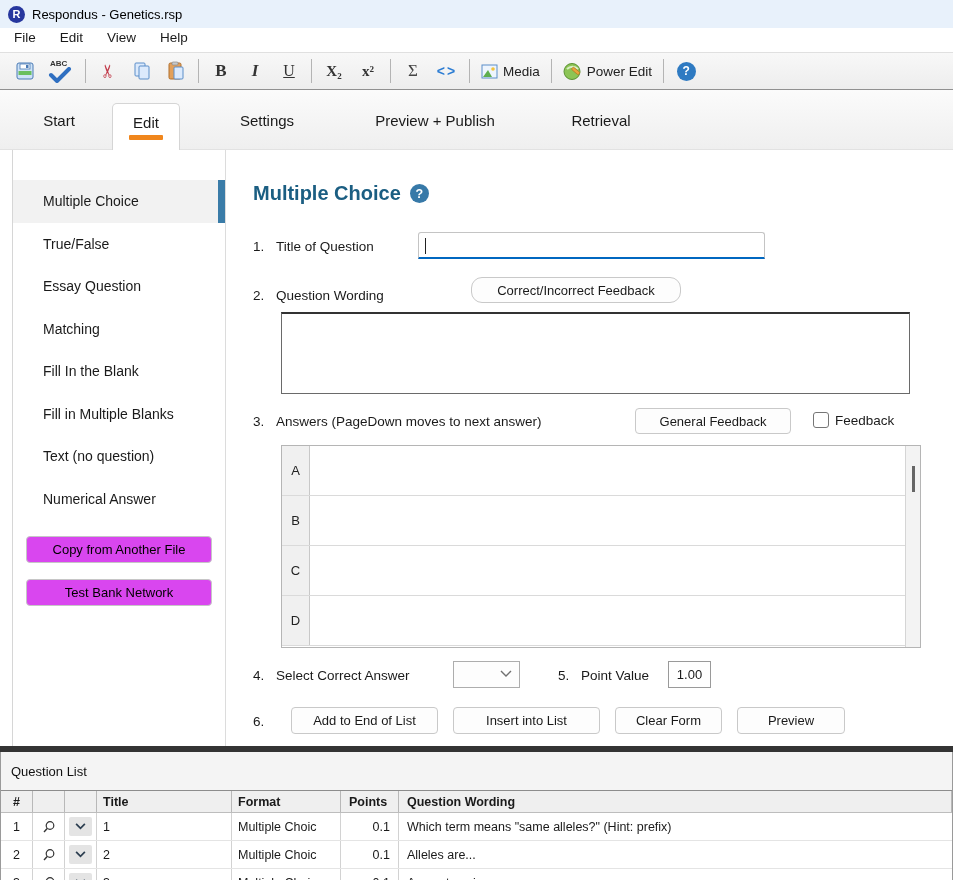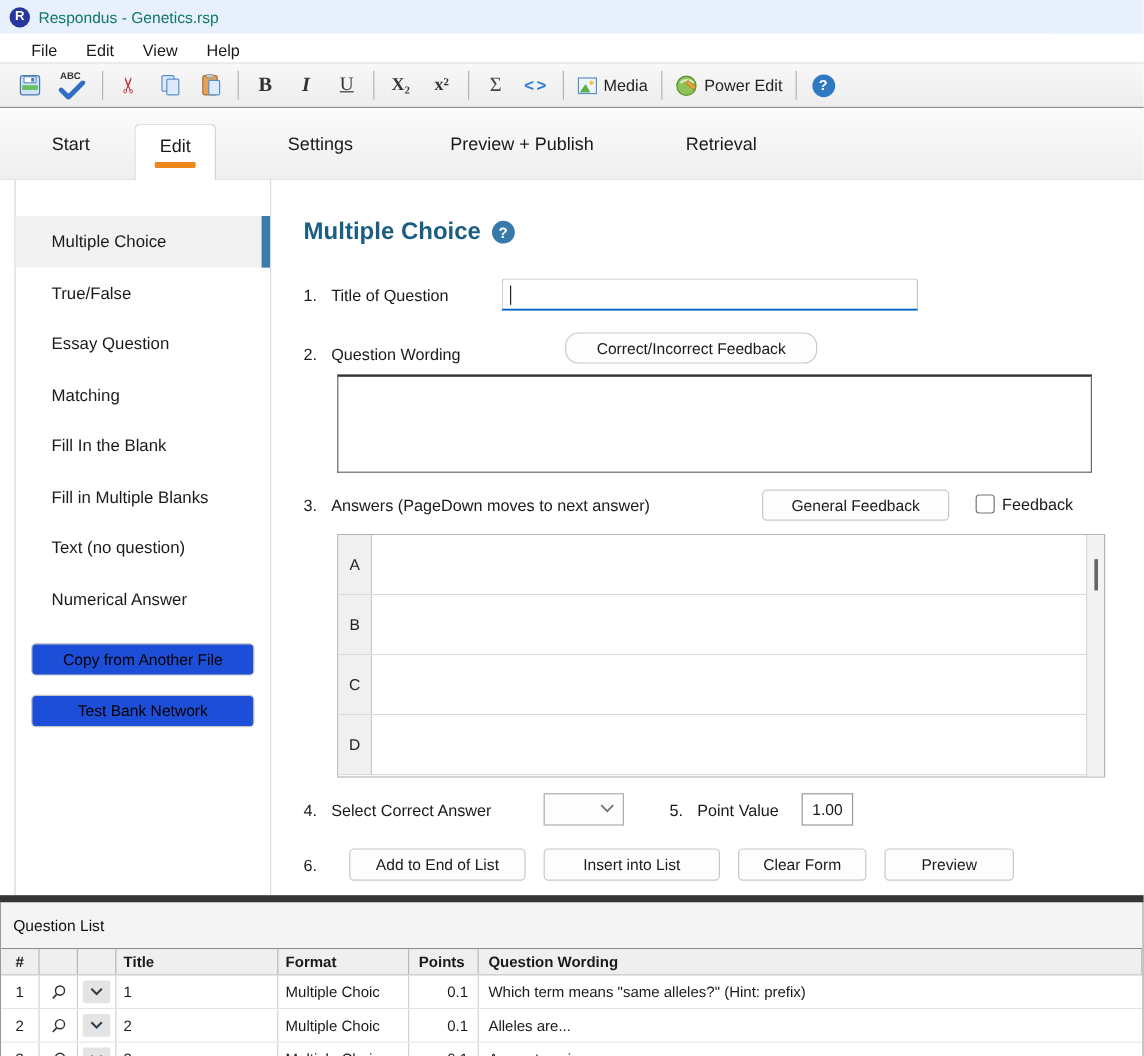--- a/index.html
+++ b/index.html
@@ -5,25 +5,25 @@
   * { margin:0; padding:0; box-sizing:border-box; }
   html,body { width:953px; height:880px; overflow:hidden; background:#fff;
     font-family:"Liberation Sans", sans-serif; color:#1a1a1a; }
 
   
   .titlebar { position:absolute; left:0; top:0; width:953px; height:28px;
     background:#e8f1fb; display:flex; align-items:center; padding-left:8px; }
   .app-logo { width:17px; height:17px; border-radius:50%; background:#27379e;
     color:#fff; font-size:11px; font-weight:bold; display:flex; align-items:center;
     justify-content:center; margin-right:7px; }
-  .win-title { font-size:13px; color:#0f766e; }
+  .win-title { font-size:13px; color:#000000; }
 
   
   .menubar { position:absolute; left:0; top:28px; width:874px; height:24px;
-    background:#fff; display:flex; align-items:flex-end; padding-left:14px; }
+    background:#fff; display:flex; align-items:flex-start; padding-left:2px; }
   .menu-item { font-size:13.5px; padding:2px 12px; cursor:default; }
 
   
   .toolbar { position:absolute; left:0; top:52px; width:953px; height:38px;
     background:linear-gradient(#f8f8f8,#ededed); border-top:1px solid #e0e0e0;
     border-bottom:1px solid #909090; display:flex; align-items:center; padding-left:8px; }
   .tb-btn { height:30px; min-width:34px; display:flex; align-items:center;
     justify-content:center; font-size:15px; color:#333; padding:0 6px; }
   .tb-sep { width:1px; height:24px; background:#b4b4b4; margin:0 5px; }
   .tb-text { font-size:13.5px; color:#222; margin-left:5px; }
@@ -54,21 +54,21 @@
   .content { position:absolute; left:12px; top:150px; width:953px; height:596px;
     background:#fff; border-left:1px solid #d6d6d6; border-right:1px solid #d6d6d6; }
   .sidebar { position:absolute; left:0; top:0; width:213px; height:596px;
     border-right:1px solid #dcdcdc; padding-top:30px; }
   .side-item { position:relative; height:42.5px; display:flex; align-items:center;
     padding-left:30px; font-size:14px; }
   .side-item.selected { background:#f2f2f2; }
   .side-item.selected::after { content:""; position:absolute; right:0; top:0;
     width:7px; height:100%; background:#3a7ca8; }
   .side-btn { display:block; width:186px; height:27px; margin:16px 0 0 13px;
-    background:#1d4ed8; border:1px solid #c6c6c6; border-radius:4px;
+    background:#d946ef; border:1px solid #c6c6c6; border-radius:4px;
     font-size:13px; text-align:center; line-height:25px; }
 
   
   .main { position:absolute; left:214px; top:0; width:738px; height:596px; }
   .form-heading { position:absolute; left:26px; top:32px; font-size:20px;
     font-weight:bold; color:#1b5e82; display:flex; align-items:center; gap:9px; }
   .heading-help { width:19px; height:19px; border-radius:50%; background:#3779a8;
     color:#fff; font-size:12.5px; font-weight:bold; display:flex; align-items:center;
     justify-content:center; }
   .num-label { position:absolute; font-size:13.5px; color:#1a1a1a; }

